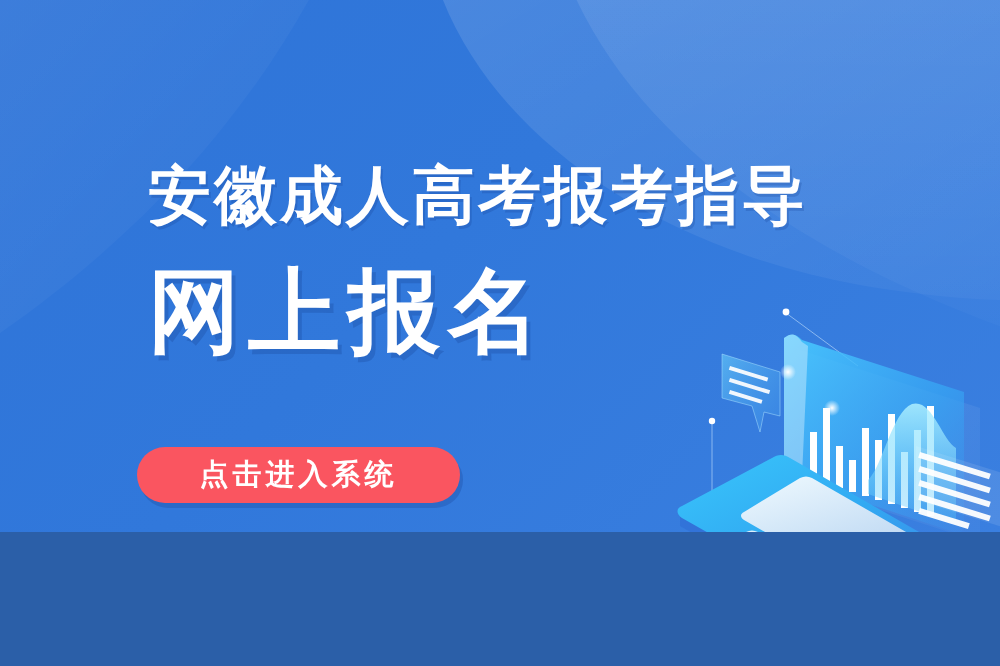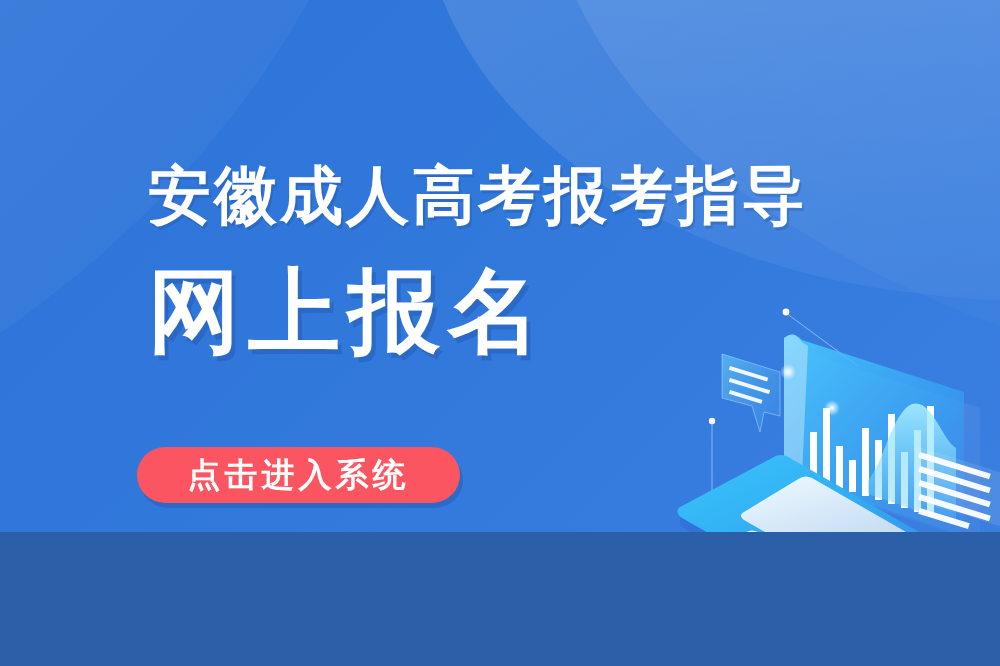--- a/index.html
+++ b/index.html
@@ -79,21 +79,21 @@
     position: absolute;
     left: 137px;
     top: 447px;
     width: 323px;
     height: 56px;
     border: none;
     border-radius: 28px;
     background: #fa5560;
     color: #ffffff;
     font-family: "Liberation Sans", "DejaVu Sans", sans-serif;
-    font-size: 33px;
+    font-size: 29px;
     font-weight: bold;
     letter-spacing: 4px;
     cursor: pointer;
     box-shadow: 3px 5px 0 rgba(20,60,140,0.25);
     display: flex;
     align-items: center;
     justify-content: center;
     padding: 0;
   }
 

